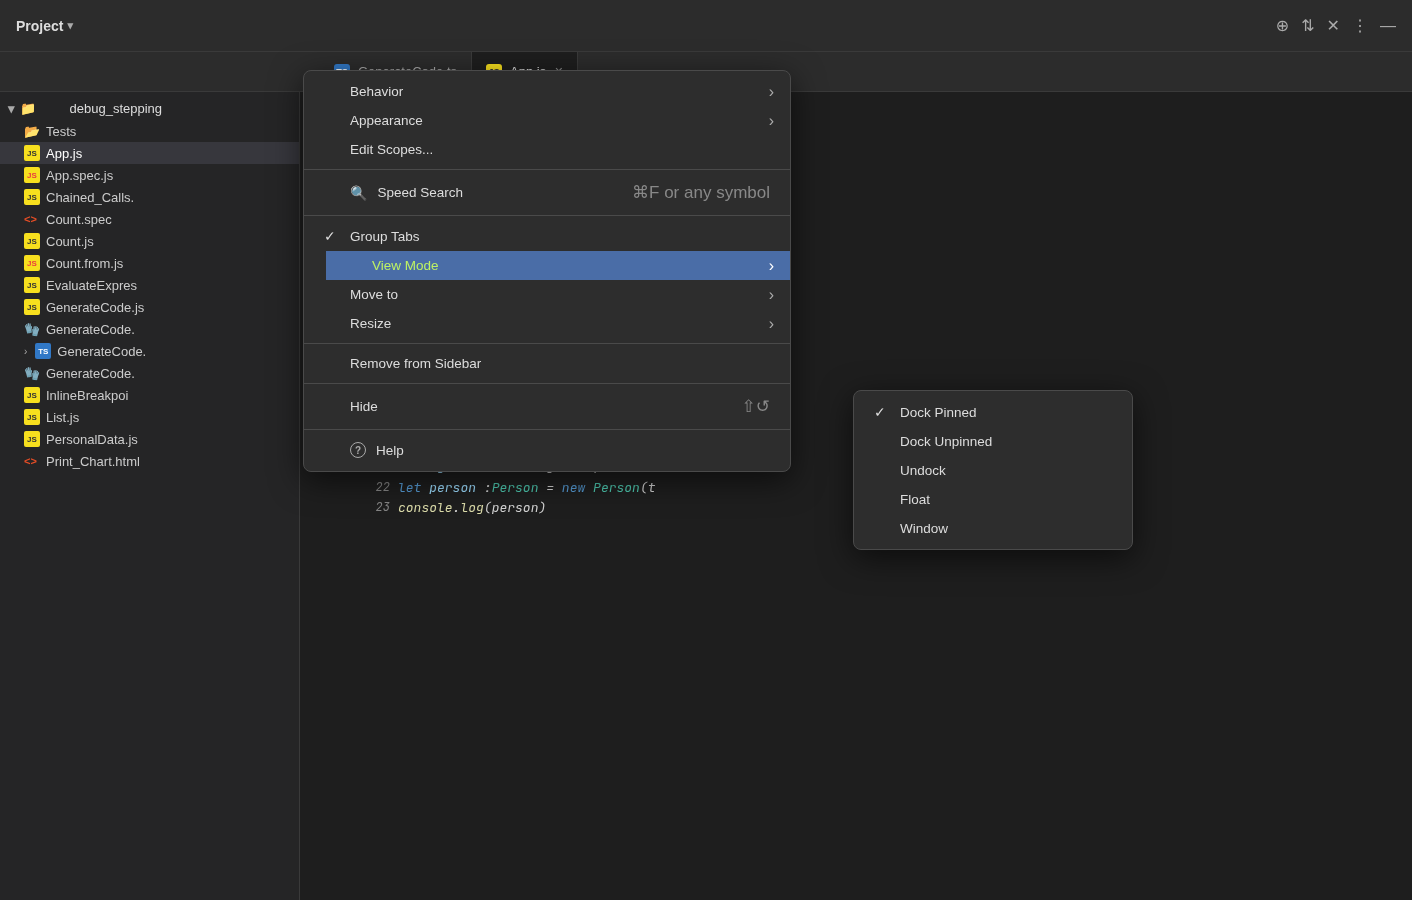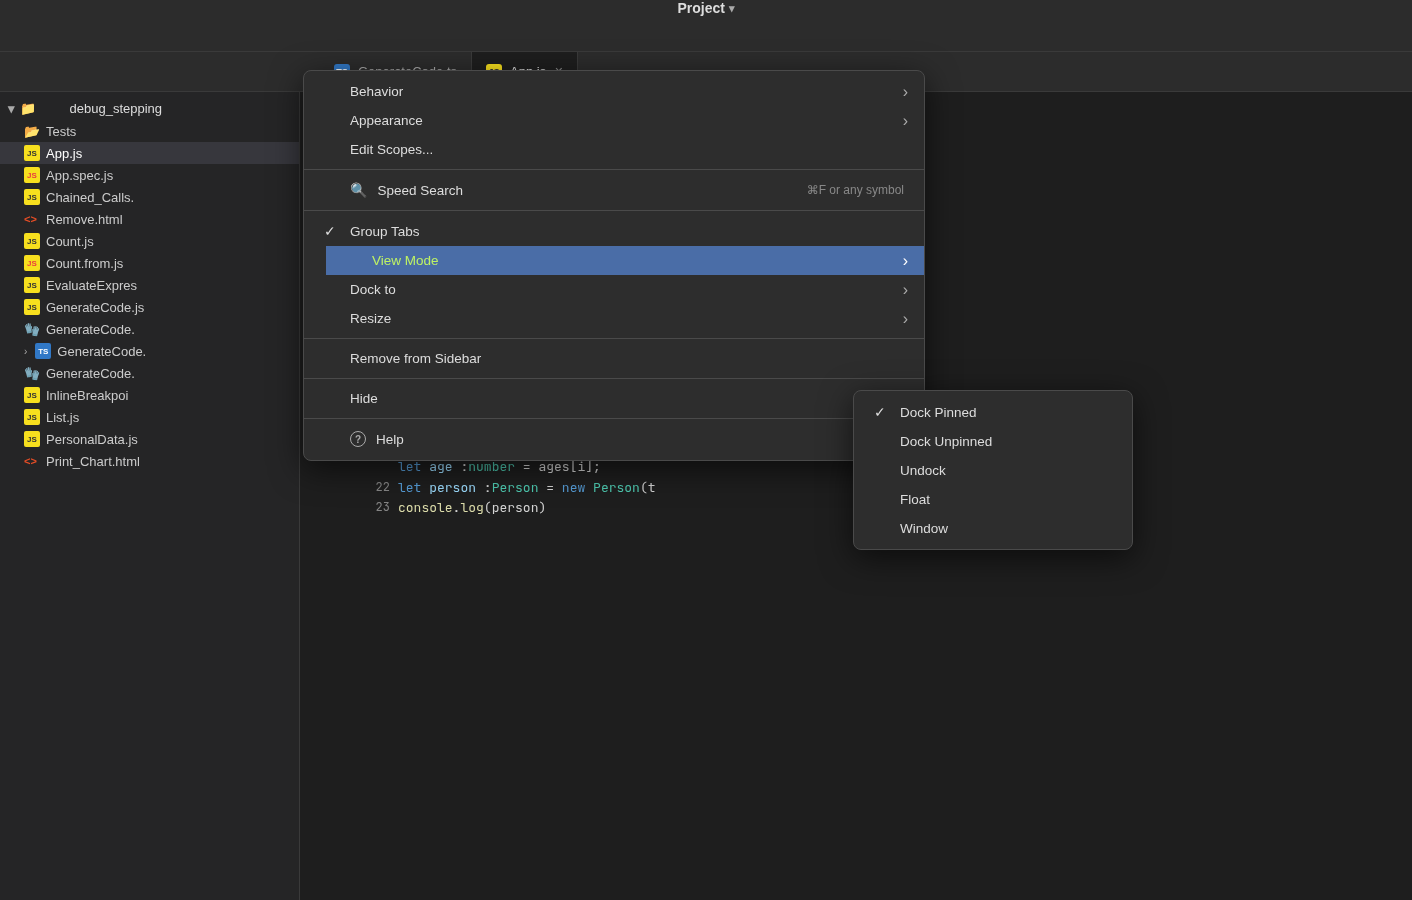--- a/index.html
+++ b/index.html
@@ -21,23 +21,22 @@
       background: #1e1e1e;
     }
 
     
     .top-toolbar {
       height: 52px;
       background: #2c2c2c;
       border-bottom: 1px solid #3a3a3a;
       display: flex;
       align-items: center;
-      padding: 0 16px;
+      padding: 15px 16px;
       gap: 24px;
-      flex-direction: column;
     }
 
     .project-title {
       font-size: 14px;
       font-weight: 600;
       color: #ddd;
       display: flex;
       align-items: center;
       gap: 4px;
     }
@@ -242,20 +241,21 @@
     .code-editor {
       flex: 1;
       background: #1e1e1e;
       padding: 16px 0 16px 60px;
       font-family: 'JetBrains Mono', 'Fira Code', 'Courier New', monospace;
       font-size: 13px;
       line-height: 1.6;
       color: #d4d4d4;
       overflow: hidden;
       position: relative;
+      font-style: italic;
     }
 
     .code-line {
       display: flex;
       gap: 8px;
     }
 
     .line-num {
       width: 30px;
       text-align: right;
@@ -276,21 +276,21 @@
     .num { color: #b5cea8; }
     .prop { color: #9cdcfe; }
     .param { color: #9cdcfe; }
     .underline { text-decoration: underline; }
 
     
     .context-menu {
       position: absolute;
       top: 70px;
       left: 303px;
-      width: 622px;
+      width: 488px;
       background: #2d2d2d;
       border: 1px solid #4a4a4a;
       border-radius: 8px;
       box-shadow: 0 8px 32px rgba(0,0,0,0.6);
       z-index: 100;
       padding: 6px 0;
     }
 
     .menu-item {
       display: flex;
@@ -322,21 +322,21 @@
     }
 
     .menu-check {
       width: 16px;
       font-size: 14px;
       color: #ddd;
     }
 
     .menu-shortcut {
       margin-left: auto;
-      font-size: 12px;
+      font-size: 17px;
       color: #888;
     }
 
     .menu-separator {
       height: 1px;
       background: #4a4a4a;
       margin: 5px 0;
     }
 
     .search-icon-item {
@@ -437,21 +437,21 @@
       <div class="sidebar-item">
         <span class="file-icon-spec">JS</span>
         <span>App.spec.js</span>
       </div>
       <div class="sidebar-item">
         <span class="file-icon-js">JS</span>
         <span>Chained_Calls.</span>
       </div>
       <div class="sidebar-item">
         <span class="file-icon-html">&lt;&gt;</span>
-        <span>Remove.html</span>
+        <span>Count.spec</span>
       </div>
       <div class="sidebar-item">
         <span class="file-icon-js">JS</span>
         <span>Count.js</span>
       </div>
       <div class="sidebar-item">
         <span class="file-icon-spec">JS</span>
         <span>Count.from.js</span>
       </div>
       <div class="sidebar-item">
@@ -594,21 +594,21 @@
     <span>Group Tabs</span>
   </div>
 
   <div class="menu-item highlighted has-submenu">
     <span class="menu-check"></span>
     <span>View Mode</span>
   </div>
 
   <div class="menu-item has-submenu">
     <span class="menu-check"></span>
-    <span>Dock to</span>
+    <span>Move to</span>
   </div>
 
   <div class="menu-item has-submenu">
     <span class="menu-check"></span>
     <span>Resize</span>
   </div>
 
   <div class="menu-separator"></div>
 
   <div class="menu-item">

